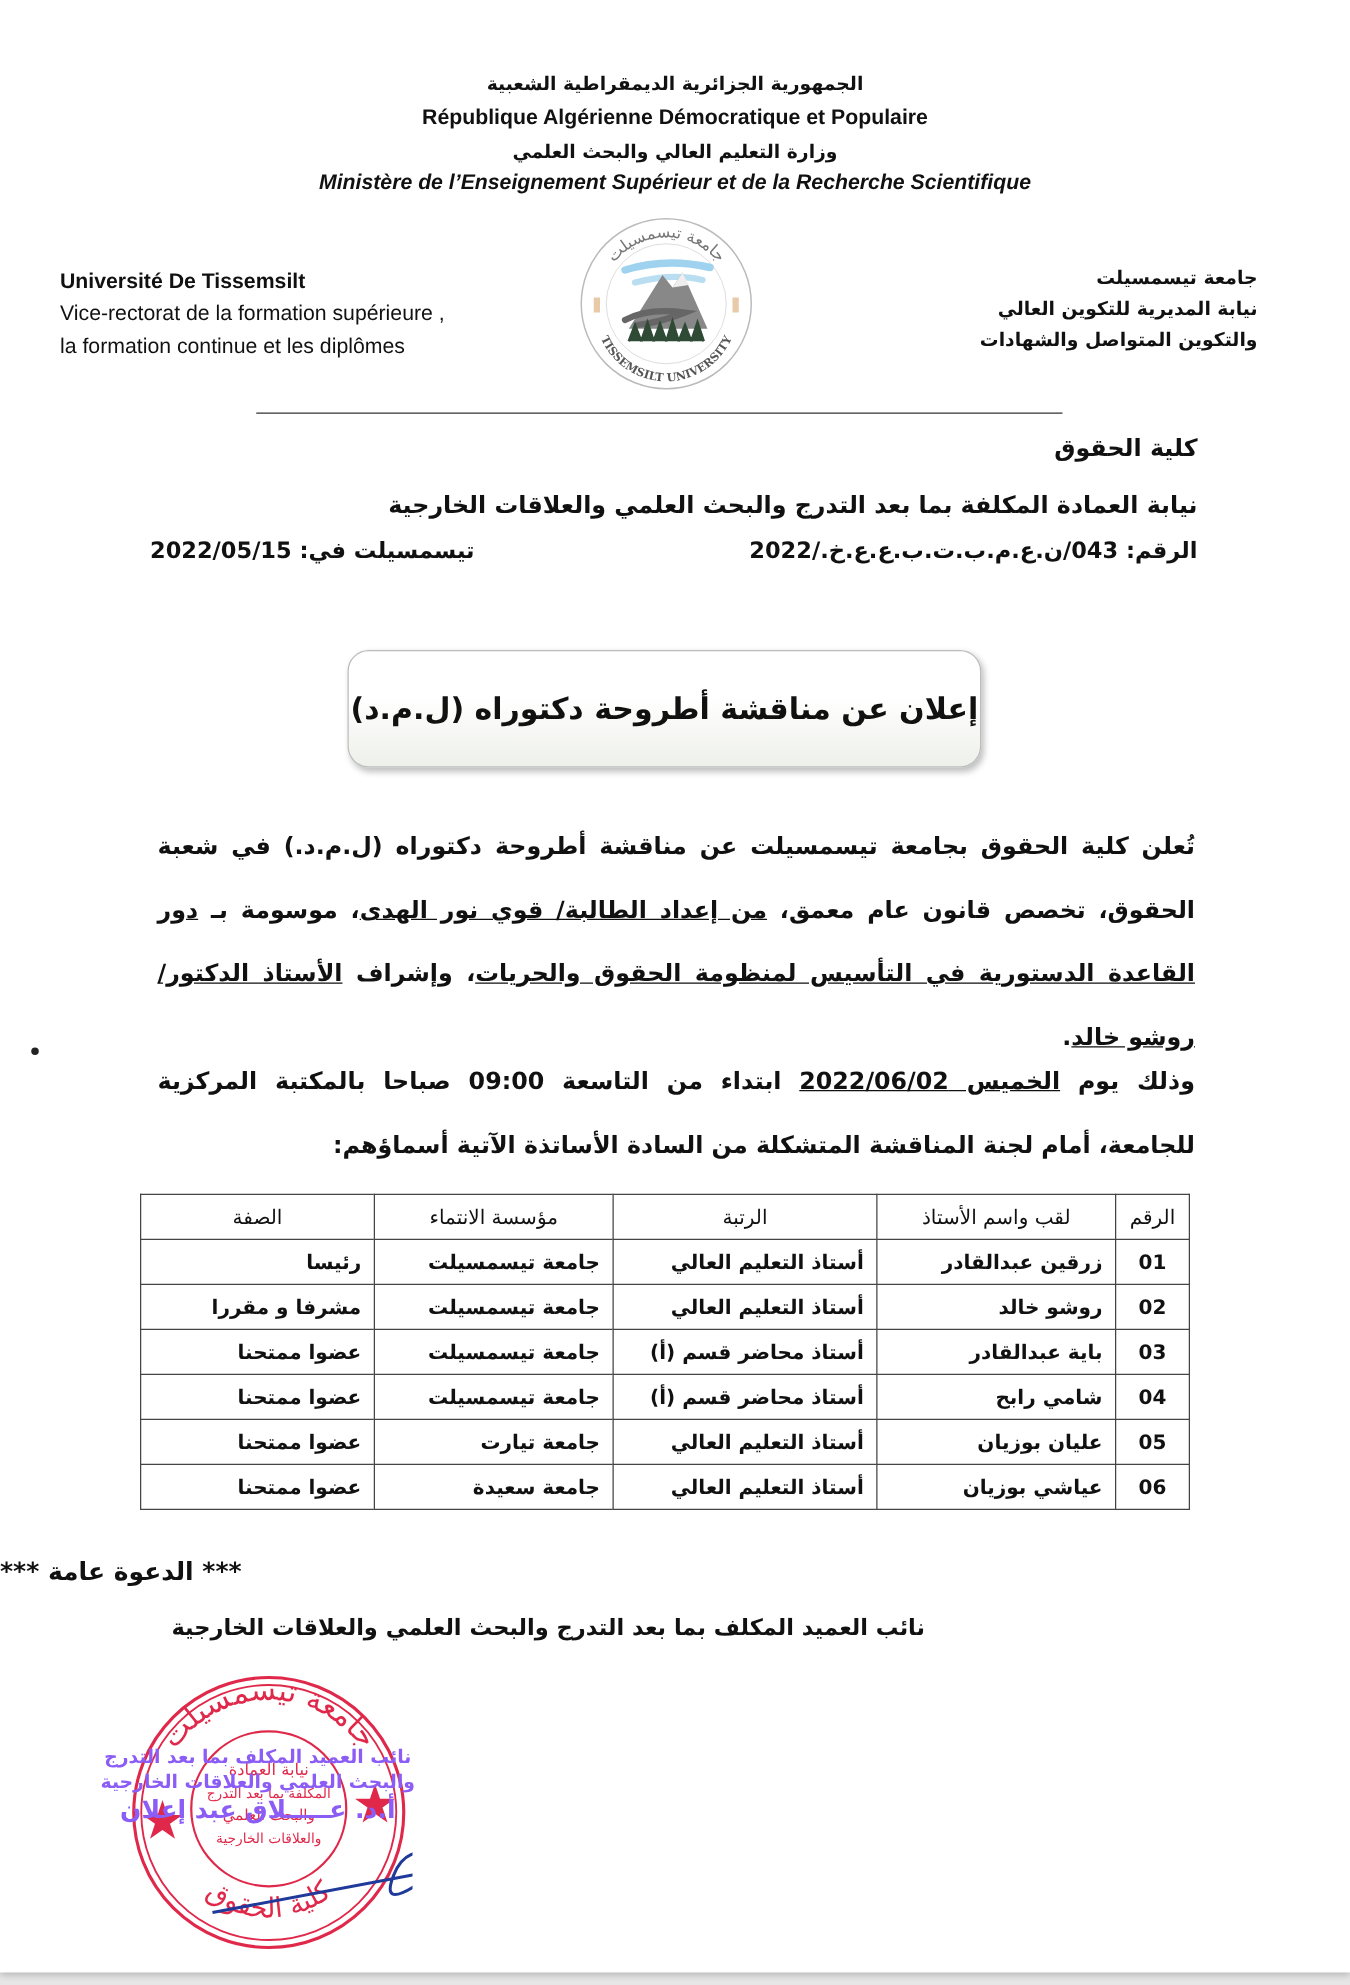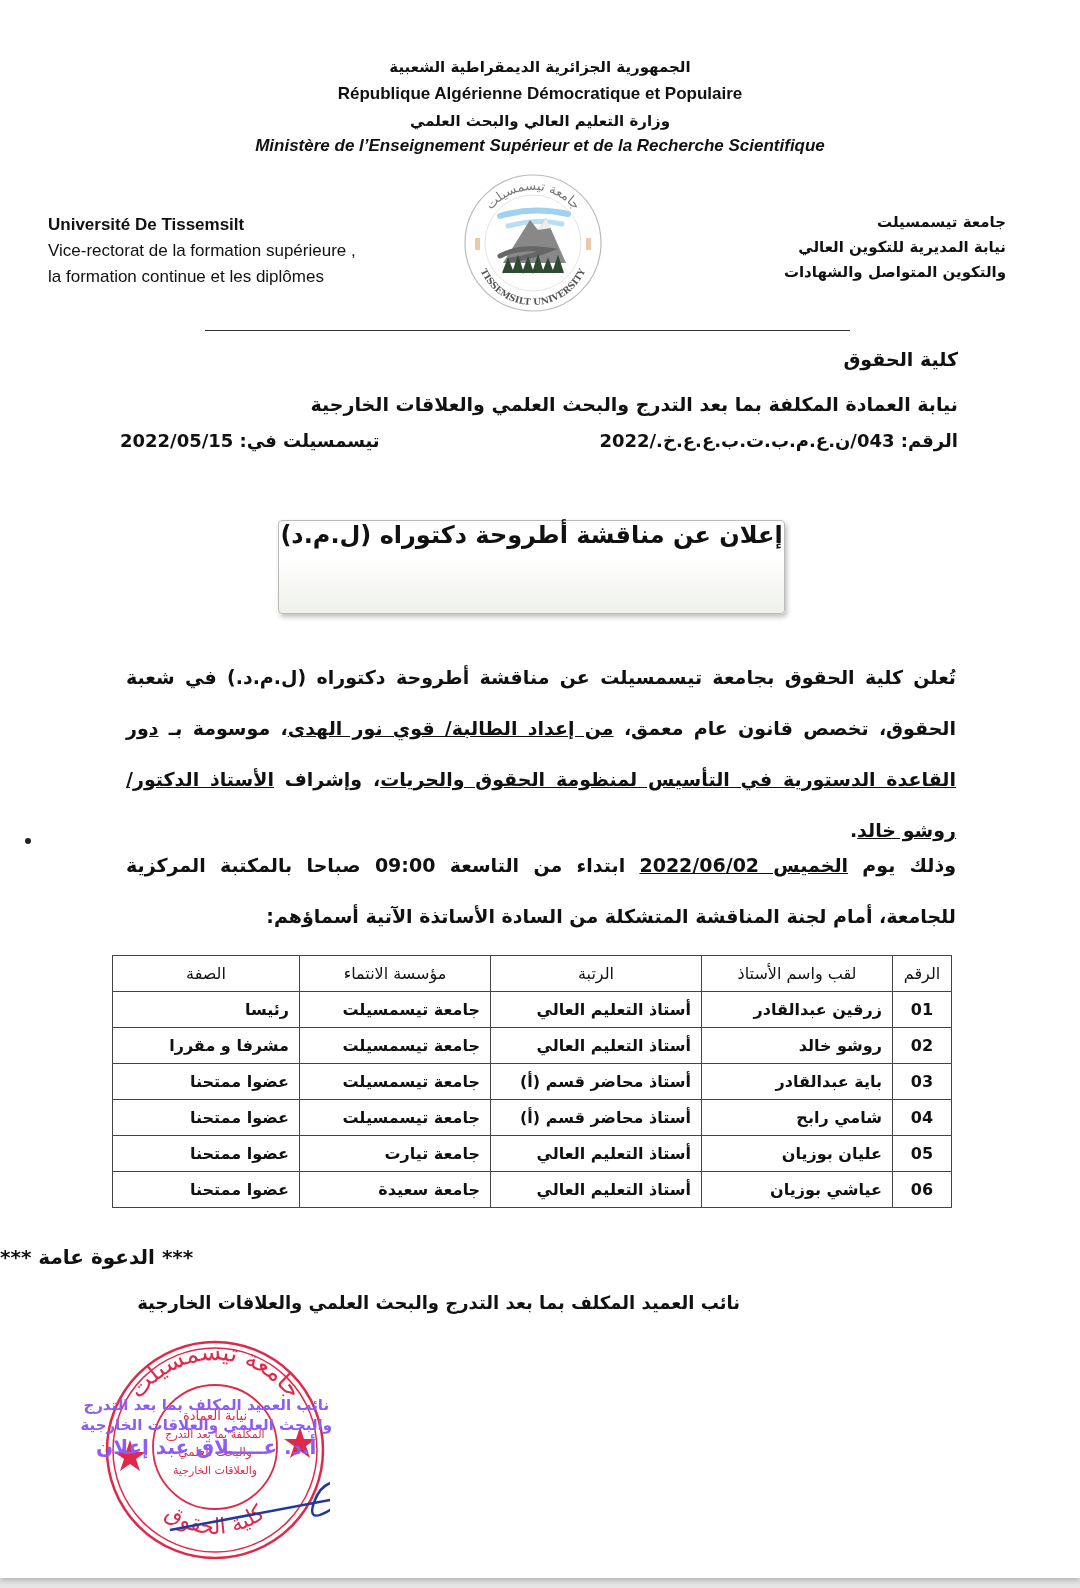--- a/index.html
+++ b/index.html
@@ -21,23 +21,23 @@
   .ar-block { right:74px; top:210px; font-size:15px; line-height:25px; font-weight:bold; text-align:right; direction:rtl; }
 
   .logo { left:458px; top:168px; width:150px; height:150px; }
   .rule { left:205px; top:330px; width:645px; height:0; border-top:1.5px solid #333; }
 
   .fac { right:122px; top:348px; font-size:19px; font-weight:bold; direction:rtl; }
   .vice { right:122px; top:393px; font-size:19px; font-weight:bold; direction:rtl; }
   .ref { right:122px; top:430px; font-size:18px; font-weight:bold; direction:rtl; }
   .date { left:120px; top:430px; font-size:18px; font-weight:bold; direction:rtl; }
 
-  .titlebox { left:278px; top:520px; width:505px; height:92px; border:1px solid #bbb; border-radius:4px;
+  .titlebox { left:278px; top:520px; width:505px; height:92px; border:1px solid #bbb; border-radius:17px;
               background:linear-gradient(#ffffff 40%, #eef0ea 100%); box-shadow:2px 3px 5px rgba(0,0,0,0.25);
-              display:flex; justify-content:center; }
+              display:flex; align-items:center; justify-content:center; }
   .titlebox span { font-size:24px; font-weight:bold; direction:rtl; }
 
   .para { right:124px; width:830px; direction:rtl; text-align:justify; text-align-last:right; font-size:19px; font-weight:bold; line-height:51px; }
   #p1 { top:652px; }
   #p2 { top:840px; }
   .u { text-decoration:underline; }
 
   table.jury { position:absolute; left:112px; top:955px; width:840px; border-collapse:collapse; direction:rtl; font-size:16px; font-weight:bold; }
   table.jury td, table.jury th { border:1.2px solid #444; height:35px; padding:0 10px; font-weight:bold; }
   table.jury th { text-align:center; font-weight:normal; }

